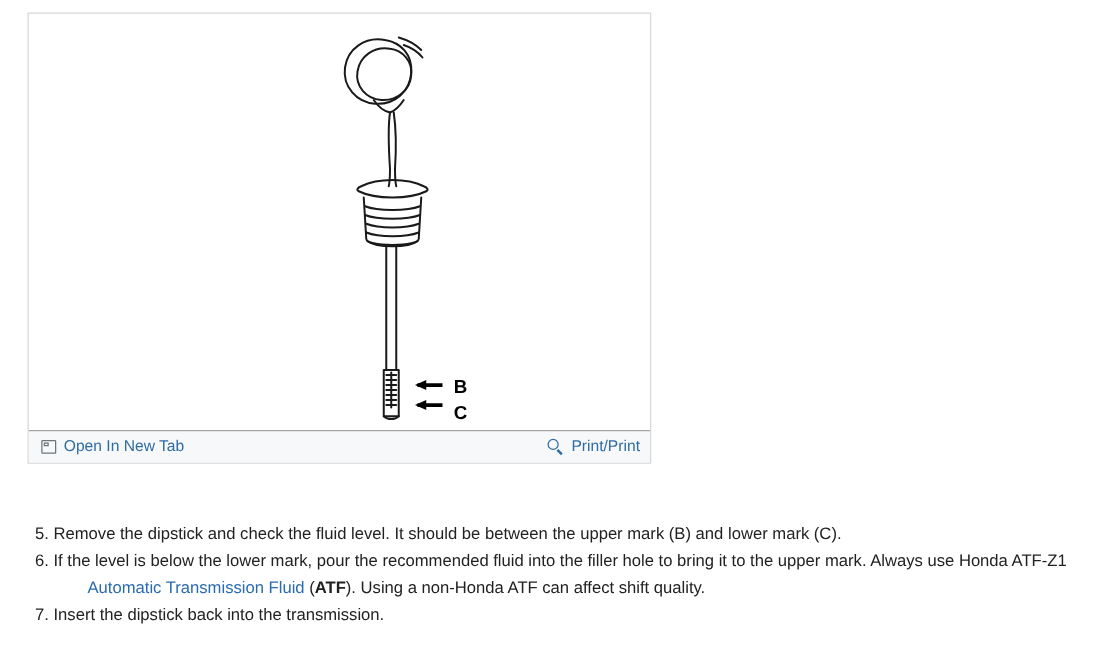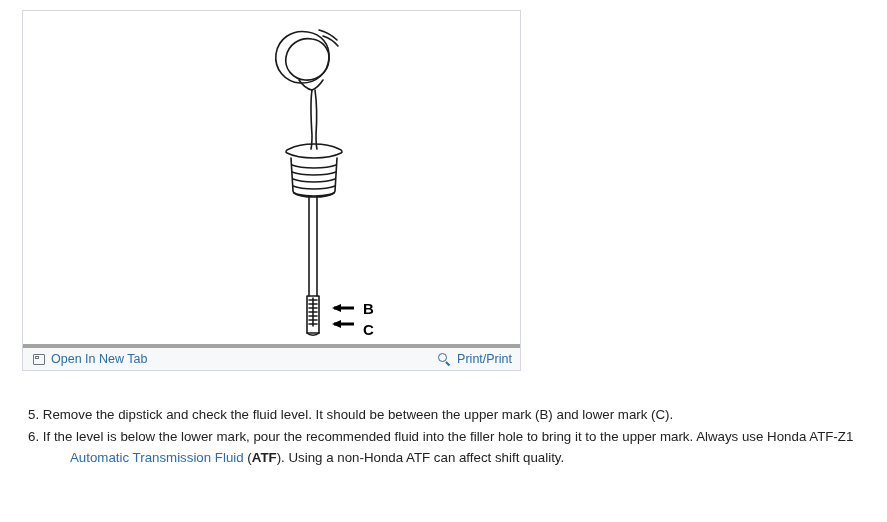--- a/index.html
+++ b/index.html
@@ -40,21 +40,21 @@
     margin: 0 auto;
   }
 
   
   .figure-toolbar {
     position: absolute;
     left: 0;
     right: 0;
     bottom: 0;
     height: 26px;
-    border-top: 4px solid #a3a3a3;
+    border-top: 1px solid #a3a3a3;
     background: #f7f8fa;
     display: flex;
     align-items: center;
     justify-content: space-between;
     padding: 0 8px 0 10px;
     box-sizing: border-box;
   }
   .toolbar-btn {
     display: flex;
     align-items: center;
@@ -113,21 +113,21 @@
     height: 1.8px;
     background: #2e6da4;
     transform: rotate(45deg);
     transform-origin: left center;
   }
 
   
   .steps {
     position: absolute;
     left: 22px;
-    top: 404px;
+    top: 416px;
     width: 845px;
     font-size: 13.3px;
     line-height: 21px;
     color: #222222;
   }
   .step {
     margin: 0 0 1px 0;
     padding: 0;
   }
   .step .num-pad {
@@ -225,14 +225,18 @@
   <p class="step">
     <span class="num-pad">5.</span>
     <span>Remove the dipstick and check the fluid level. It should be between the upper mark (B) and lower mark (C).</span>
   </p>
 
   <p class="step">
     <span class="num-pad">6.</span>
     <span>If the level is below the lower mark, pour the recommended fluid into the filler hole to bring it to the upper mark. Always use Honda ATF-Z1 </span><a href="#">Automatic Transmission Fluid</a><span> (</span><b>ATF</b><span>). Using a non-Honda ATF can affect shift quality.</span>
   </p>
 
+  <p class="step">
+    <span class="num-pad">7.</span>
+    <span>Insert the dipstick back into the transmission.</span>
+  </p>
 
 </div>
 
 </body></html>

